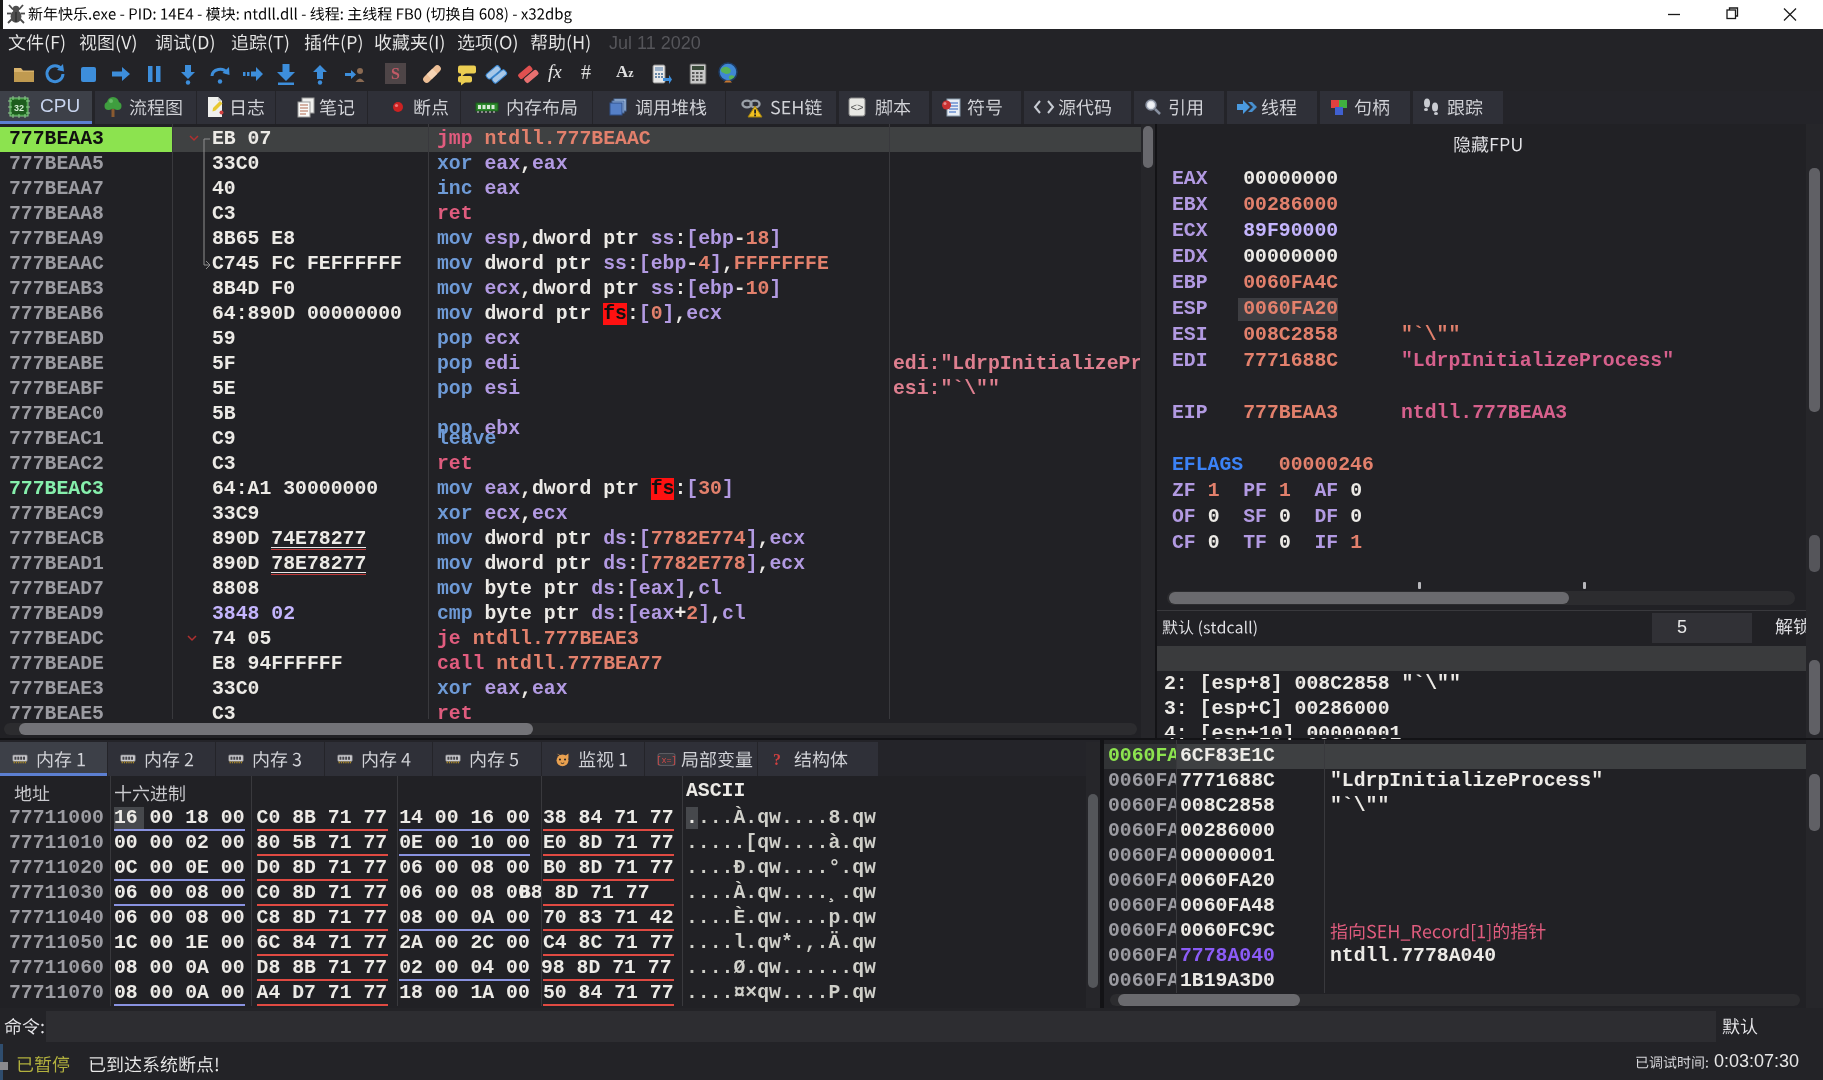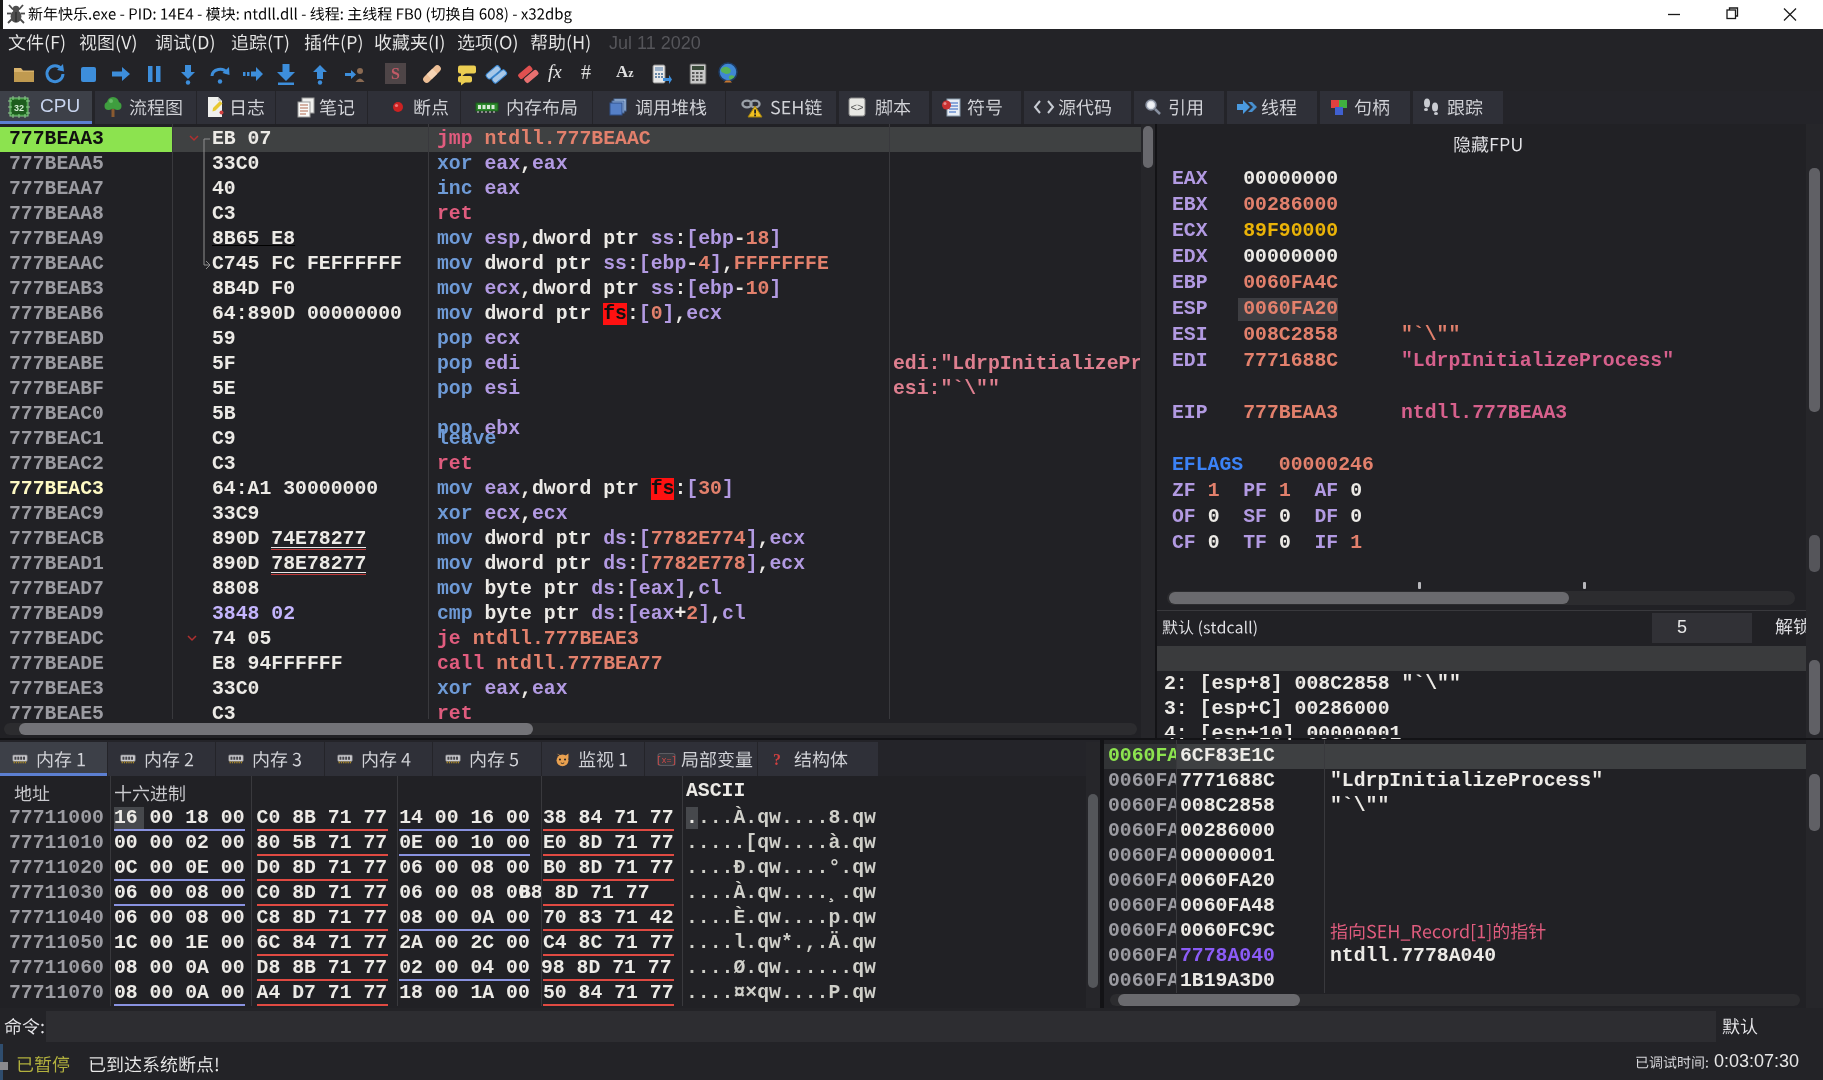--- a/index.html
+++ b/index.html
@@ -353,21 +353,21 @@
 <div class="mono" style="left:9px;top:152px;"><span style="color:#9b9ba1;">777BEAA5</span></div>
 <div class="mono" style="left:212px;top:152px;"><span style="color:#eceae6;">33C0</span></div>
 <div class="mono" style="left:437px;top:152px;"><span style="color:#6e9ad6;">xor </span><span style="color:#b29ae2;">eax</span><span style="color:#eceae6;">,</span><span style="color:#b29ae2;">eax</span></div>
 <div class="mono" style="left:9px;top:177px;"><span style="color:#9b9ba1;">777BEAA7</span></div>
 <div class="mono" style="left:212px;top:177px;"><span style="color:#eceae6;">40</span></div>
 <div class="mono" style="left:437px;top:177px;"><span style="color:#6e9ad6;">inc </span><span style="color:#b29ae2;">eax</span></div>
 <div class="mono" style="left:9px;top:202px;"><span style="color:#9b9ba1;">777BEAA8</span></div>
 <div class="mono" style="left:212px;top:202px;"><span style="color:#eceae6;">C3</span></div>
 <div class="mono" style="left:437px;top:202px;"><span style="color:#e05c7e;">ret</span></div>
 <div class="mono" style="left:9px;top:227px;"><span style="color:#9b9ba1;">777BEAA9</span></div>
-<div class="mono" style="left:212px;top:227px;text-decoration:underline;"><span style="color:#eceae6;">8B65 E8</span></div>
+<div class="mono" style="left:212px;top:227px;"><span style="color:#eceae6;">8B65 E8</span></div>
 <div class="mono" style="left:437px;top:227px;"><span style="color:#6e9ad6;">mov </span><span style="color:#b29ae2;">esp</span><span style="color:#eceae6;">,</span><span style="color:#eceae6;">dword ptr </span><span style="color:#b29ae2;">ss</span><span style="color:#eceae6;">:</span><span style="color:#b29ae2;">[</span><span style="color:#b29ae2;">ebp</span><span style="color:#eceae6;">-</span><span style="color:#e2806c;">18</span><span style="color:#b29ae2;">]</span></div>
 <div class="mono" style="left:9px;top:252px;"><span style="color:#9b9ba1;">777BEAAC</span></div>
 <div class="mono" style="left:212px;top:252px;"><span style="color:#eceae6;">C745 FC FEFFFFFF</span></div>
 <div class="mono" style="left:437px;top:252px;"><span style="color:#6e9ad6;">mov </span><span style="color:#eceae6;">dword ptr </span><span style="color:#b29ae2;">ss</span><span style="color:#eceae6;">:</span><span style="color:#b29ae2;">[</span><span style="color:#b29ae2;">ebp</span><span style="color:#eceae6;">-</span><span style="color:#e2806c;">4</span><span style="color:#b29ae2;">]</span><span style="color:#eceae6;">,</span><span style="color:#e2806c;">FFFFFFFE</span></div>
 <div class="mono" style="left:9px;top:277px;"><span style="color:#9b9ba1;">777BEAB3</span></div>
 <div class="mono" style="left:212px;top:277px;"><span style="color:#eceae6;">8B4D F0</span></div>
 <div class="mono" style="left:437px;top:277px;"><span style="color:#6e9ad6;">mov </span><span style="color:#b29ae2;">ecx</span><span style="color:#eceae6;">,</span><span style="color:#eceae6;">dword ptr </span><span style="color:#b29ae2;">ss</span><span style="color:#eceae6;">:</span><span style="color:#b29ae2;">[</span><span style="color:#b29ae2;">ebp</span><span style="color:#eceae6;">-</span><span style="color:#e2806c;">10</span><span style="color:#b29ae2;">]</span></div>
 <div class="mono" style="left:9px;top:302px;"><span style="color:#9b9ba1;">777BEAB6</span></div>
 <div class="mono" style="left:212px;top:302px;"><span style="color:#eceae6;">64:890D 00000000</span></div>
 <div class="mono" style="left:437px;top:302px;"><span style="color:#6e9ad6;">mov </span><span style="color:#eceae6;">dword ptr </span><span style="color:#111111;background:#ff1111;">fs</span><span style="color:#eceae6;">:</span><span style="color:#b29ae2;">[</span><span style="color:#e2806c;">0</span><span style="color:#b29ae2;">]</span><span style="color:#eceae6;">,</span><span style="color:#b29ae2;">ecx</span></div>
@@ -384,21 +384,21 @@
 <div class="mono" style="left:893px;top:377px;width:247px;overflow:hidden;"><span style="color:#de7f8f;">esi:"`\""</span></div>
 <div class="mono" style="left:9px;top:402px;"><span style="color:#9b9ba1;">777BEAC0</span></div>
 <div class="mono" style="left:212px;top:402px;"><span style="color:#eceae6;">5B</span></div>
 <div class="mono" style="left:437px;top:402px;margin-top:15px;"><span style="color:#6e9ad6;">pop </span><span style="color:#b29ae2;">ebx</span></div>
 <div class="mono" style="left:9px;top:427px;"><span style="color:#9b9ba1;">777BEAC1</span></div>
 <div class="mono" style="left:212px;top:427px;"><span style="color:#eceae6;">C9</span></div>
 <div class="mono" style="left:437px;top:427px;"><span style="color:#6e9ad6;">leave</span></div>
 <div class="mono" style="left:9px;top:452px;"><span style="color:#9b9ba1;">777BEAC2</span></div>
 <div class="mono" style="left:212px;top:452px;"><span style="color:#eceae6;">C3</span></div>
 <div class="mono" style="left:437px;top:452px;"><span style="color:#e05c7e;">ret</span></div>
-<div class="mono" style="left:9px;top:477px;"><span style="color:#fef9c3;">777BEAC3</span></div>
+<div class="mono" style="left:9px;top:477px;"><span style="color:#86efac;">777BEAC3</span></div>
 <div class="mono" style="left:212px;top:477px;"><span style="color:#eceae6;">64:A1 30000000</span></div>
 <div class="mono" style="left:437px;top:477px;"><span style="color:#6e9ad6;">mov </span><span style="color:#b29ae2;">eax</span><span style="color:#eceae6;">,</span><span style="color:#eceae6;">dword ptr </span><span style="color:#111111;background:#ff1111;">fs</span><span style="color:#eceae6;">:</span><span style="color:#b29ae2;">[</span><span style="color:#e2806c;">30</span><span style="color:#b29ae2;">]</span></div>
 <div class="mono" style="left:9px;top:502px;"><span style="color:#9b9ba1;">777BEAC9</span></div>
 <div class="mono" style="left:212px;top:502px;"><span style="color:#eceae6;">33C9</span></div>
 <div class="mono" style="left:437px;top:502px;"><span style="color:#6e9ad6;">xor </span><span style="color:#b29ae2;">ecx</span><span style="color:#eceae6;">,</span><span style="color:#b29ae2;">ecx</span></div>
 <div class="mono" style="left:9px;top:527px;"><span style="color:#9b9ba1;">777BEACB</span></div>
 <div class="mono" style="left:212px;top:527px;"><span style="color:#eceae6;">890D 74E78277</span></div>
 <div class="abs" style="left:271.4px;top:546.5px;width:95.04px;height:1px;background:#e8e8e8;"></div>
 <div class="abs" style="left:271.4px;top:548.5px;width:95.04px;height:1px;background:#c03a3a;"></div>
 <div class="mono" style="left:437px;top:527px;"><span style="color:#6e9ad6;">mov </span><span style="color:#eceae6;">dword ptr </span><span style="color:#b29ae2;">ds</span><span style="color:#eceae6;">:</span><span style="color:#b29ae2;">[</span><span style="color:#e2806c;">7782E774</span><span style="color:#b29ae2;">]</span><span style="color:#eceae6;">,</span><span style="color:#b29ae2;">ecx</span></div>
@@ -445,21 +445,21 @@
 <div class="abs" style="left:1141px;top:124px;width:14px;height:614px;background:#26262a;"></div>
 <div class="abs" style="left:1143px;top:126px;width:10px;height:42px;background:#68686d;border-radius:5px;"></div>
 <div class="abs" style="left:1155px;top:124px;width:2px;height:614px;background:#131316;"></div>
 <div class="abs" style="left:0px;top:738px;width:1823px;height:2px;background:#131316;"></div>
 <div class="abs" style="left:1157px;top:124px;width:666px;height:486px;background:#212125;"></div>
 <div style="position:absolute;left:1453px;top:134.8px;"><svg style="overflow:visible" width="70.3" height="23.4" viewBox="0 0 70.3 23.4">
         <path fill="#e2e2e6" d="M8.6 13.2V15.9C8.6 17.1 9 17.5 10.5 17.5C10.9 17.5 12.9 17.5 13.2 17.5C14.4 17.5 14.8 17.1 14.9 15.2C14.6 15.2 14.1 15 13.8 14.8C13.8 16.2 13.6 16.3 13.1 16.3C12.6 16.3 11 16.3 10.7 16.3C10 16.3 9.8 16.3 9.8 15.9V13.2ZM7 13.1C6.7 14.2 6.2 15.6 5.6 16.5L6.6 17.1C7.2 16.1 7.7 14.7 8 13.6ZM9.7 12.4C10.7 13.1 12 14.1 12.6 14.8L13.4 14C12.8 13.4 11.6 12.4 10.6 11.7ZM14.2 13.3C15 14.4 15.8 15.9 16.2 16.9L17.3 16.5C16.9 15.5 16.1 14 15.3 12.9ZM9.7 1.2C9.1 2.4 8 4 6.4 5.1C6.7 5.3 7.1 5.7 7.3 5.9L7.4 5.9V6.5H14.9V8H7.8V9H14.9V10.6H7.3V11.7H16.2V5.5H13C13.7 4.7 14.4 3.9 14.9 3L14 2.5L13.9 2.6H10.3C10.6 2.2 10.8 1.8 11 1.5ZM7.9 5.5C8.5 4.9 9.1 4.2 9.6 3.6H13.1C12.7 4.2 12.1 4.9 11.6 5.5ZM1.5 1.9V17.6H2.7V3.1H5.1C4.7 4.3 4.2 5.9 3.6 7.3C4.9 8.7 5.3 9.9 5.3 10.9C5.3 11.4 5.2 11.9 4.9 12.1C4.7 12.2 4.6 12.2 4.3 12.2C4 12.3 3.7 12.2 3.3 12.2C3.5 12.6 3.6 13.1 3.6 13.4C4 13.4 4.5 13.4 4.8 13.4C5.2 13.3 5.5 13.2 5.8 13C6.3 12.7 6.5 12 6.5 11C6.5 9.9 6.2 8.6 4.9 7.1C5.5 5.7 6.1 3.8 6.6 2.3L5.8 1.8L5.6 1.9ZM33 7.7C32.7 9.3 32.3 10.7 31.7 12C31.4 10.6 31.2 8.8 31.1 6.6H35.1V5.4H34L34.5 5.1C34.1 4.6 33.3 4 32.7 3.7L31.9 4.3C32.4 4.6 33 5 33.3 5.4H31.1L31.1 4.3H30.6V3.5H35V2.3H30.6V1.1H29.2V2.3H24.7V1.1H23.4V2.3H19.1V3.5H23.4V4.8H24.7V3.5H29.2V4.8H29.9L29.9 5.4H22.1V8.6H20.6V5.5H19.5V10.3H20.6V9.7H22.1V10.4V11.2H18.7V12.4H19.7V13.2C19.7 14.3 19.6 15.9 18.6 17.1C18.9 17.2 19.2 17.5 19.5 17.6C20.6 16.4 20.8 14.5 20.8 13.2V12.4H22C21.9 14 21.7 15.7 20.9 17.1C21.2 17.2 21.7 17.5 21.9 17.7C23.1 15.6 23.3 12.6 23.3 10.4V6.6H29.9C30.1 9.5 30.4 11.8 30.8 13.6C30.5 14.1 30.1 14.7 29.7 15.1V14.6H27.7V13.3H29.5V9.9H27.7V8.7H29.5V7.7H24.2V16.6H25.2V15.6H29.3C28.9 16 28.3 16.5 27.8 16.8C28.1 17 28.6 17.4 28.8 17.7C29.7 17 30.6 16.1 31.3 15.1C31.9 16.8 32.7 17.7 33.7 17.7C34.8 17.7 35.2 17.2 35.4 14.8C35.1 14.7 34.7 14.4 34.5 14.2C34.4 16 34.2 16.5 33.8 16.5C33.2 16.5 32.6 15.6 32.1 13.8C33 12.2 33.8 10.2 34.2 7.9ZM26.7 14.6H25.2V13.3H26.7ZM26.7 9.9H25.2V8.7H26.7ZM25.2 10.8H28.5V12.4H25.2ZM37.8 16.2H39.5V10.3H44.5V8.9H39.5V4.4H45.4V3H37.8ZM47.8 16.2H49.4V10.9H51.6C54.5 10.9 56.4 9.7 56.4 6.9C56.4 4 54.5 3 51.5 3H47.8ZM49.4 9.6V4.4H51.3C53.6 4.4 54.8 4.9 54.8 6.9C54.8 8.8 53.7 9.6 51.4 9.6ZM63.8 16.4C66.5 16.4 68.6 15 68.6 10.8V3H67V10.8C67 14 65.6 15 63.8 15C62.1 15 60.8 14 60.8 10.8V3H59.1V10.8C59.1 15 61.1 16.4 63.8 16.4Z"></path>
       </svg></div>
 <div class="mono" style="left:1172px;top:167px;"><span style="color:#b29ae2;">EAX</span><span style="color:#fff;">   </span><span style="color:#eceae6;">00000000</span></div>
 <div class="mono" style="left:1172px;top:193px;"><span style="color:#b29ae2;">EBX</span><span style="color:#fff;">   </span><span style="color:#e2806c;">00286000</span></div>
-<div class="mono" style="left:1172px;top:219px;"><span style="color:#b29ae2;">ECX</span><span style="color:#fff;">   </span><span style="color:#eab308;text-align:right;">89F90000</span></div>
+<div class="mono" style="left:1172px;top:219px;"><span style="color:#b29ae2;">ECX</span><span style="color:#fff;">   </span><span style="color:#c4b5fd;text-align:right;">89F90000</span></div>
 <div class="mono" style="left:1172px;top:245px;"><span style="color:#b29ae2;">EDX</span><span style="color:#fff;">   </span><span style="color:#eceae6;">00000000</span></div>
 <div class="mono" style="left:1172px;top:271px;"><span style="color:#b29ae2;">EBP</span><span style="color:#fff;">   </span><span style="color:#e2806c;">0060FA4C</span></div>
 <div class="abs" style="left:1238px;top:298px;width:100px;height:23px;background:#3e3e42;"></div>
 <div class="mono" style="left:1172px;top:297px;"><span style="color:#b29ae2;">ESP</span><span style="color:#fff;">   </span><span style="color:#e2806c;">0060FA20</span></div>
 <div class="mono" style="left:1172px;top:323px;"><span style="color:#b29ae2;">ESI</span><span style="color:#fff;">   </span><span style="color:#e2806c;">008C2858</span></div>
 <div class="mono" style="left:1401px;top:323px;"><span style="color:#e2806c;">"`\""</span></div>
 <div class="mono" style="left:1172px;top:349px;"><span style="color:#b29ae2;">EDI</span><span style="color:#fff;">   </span><span style="color:#e2806c;">7771688C</span></div>
 <div class="mono" style="left:1401px;top:349px;"><span style="color:#d6608c;">"LdrpInitializeProcess"</span></div>
 <div class="mono" style="left:1172px;top:401px;"><span style="color:#b29ae2;">EIP</span><span style="color:#fff;">   </span><span style="color:#e2806c;">777BEAA3</span></div>
 <div class="mono" style="left:1401px;top:401px;"><span style="color:#d6608c;">ntdll.777BEAA3</span></div>

